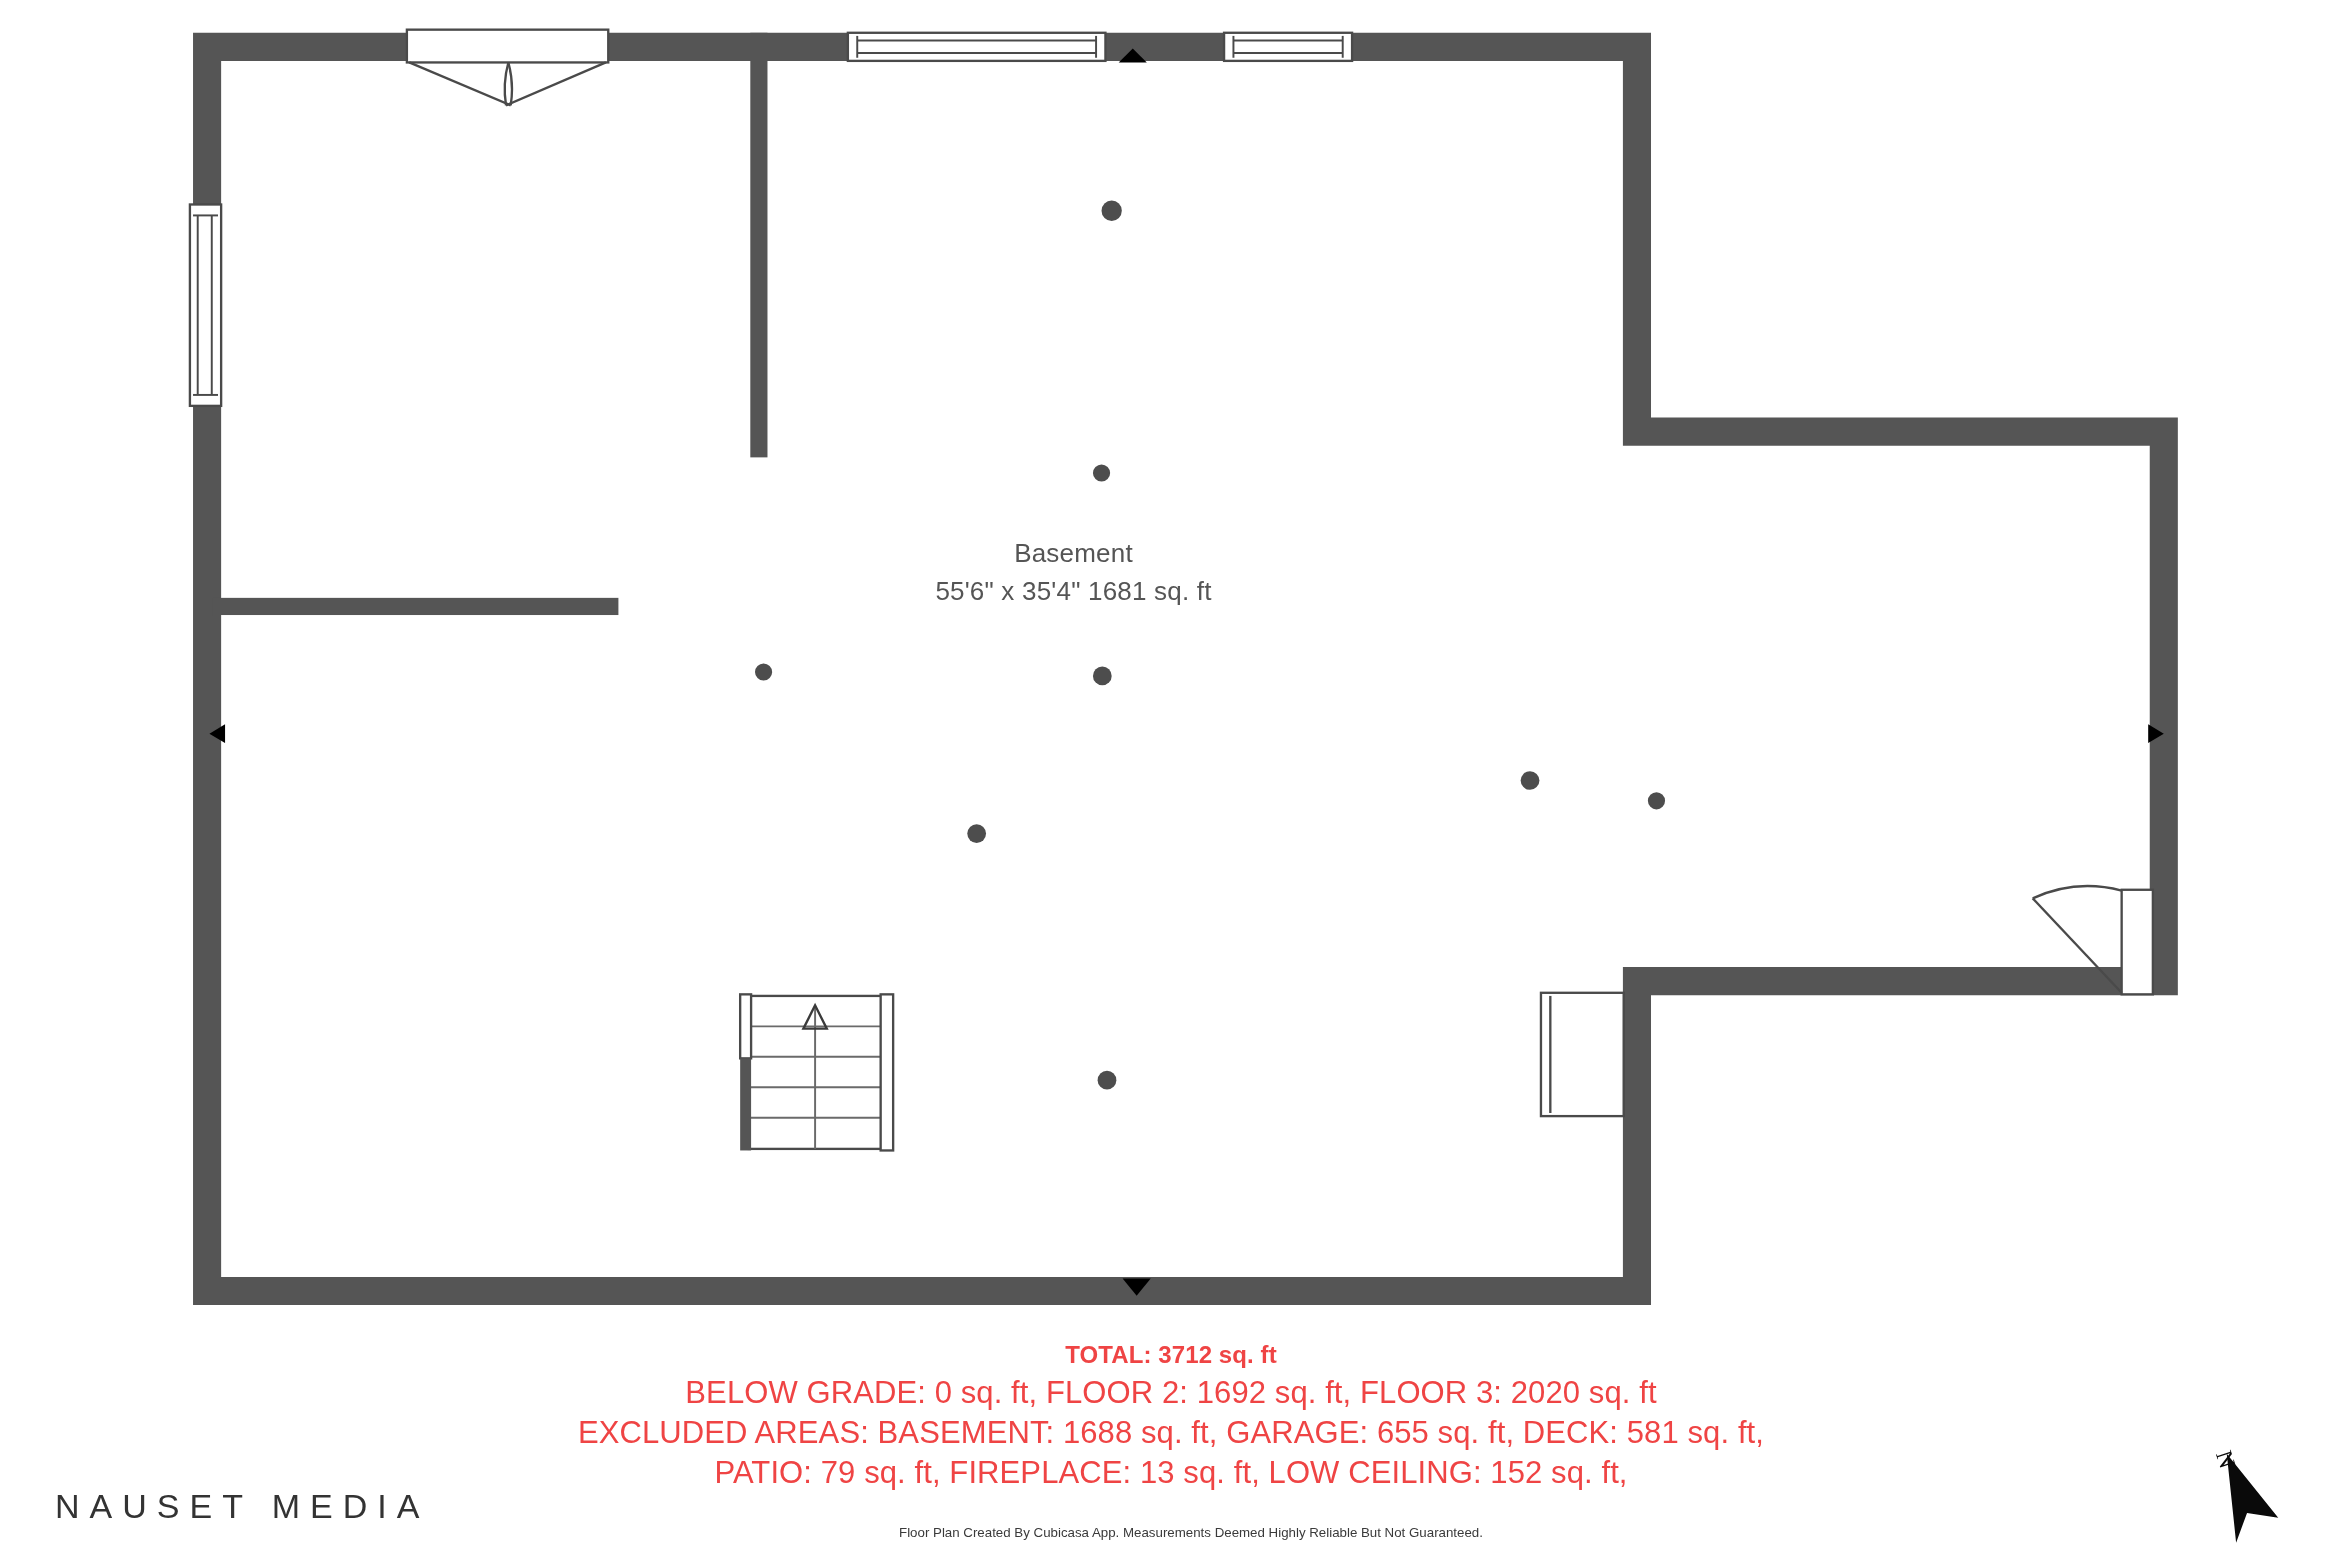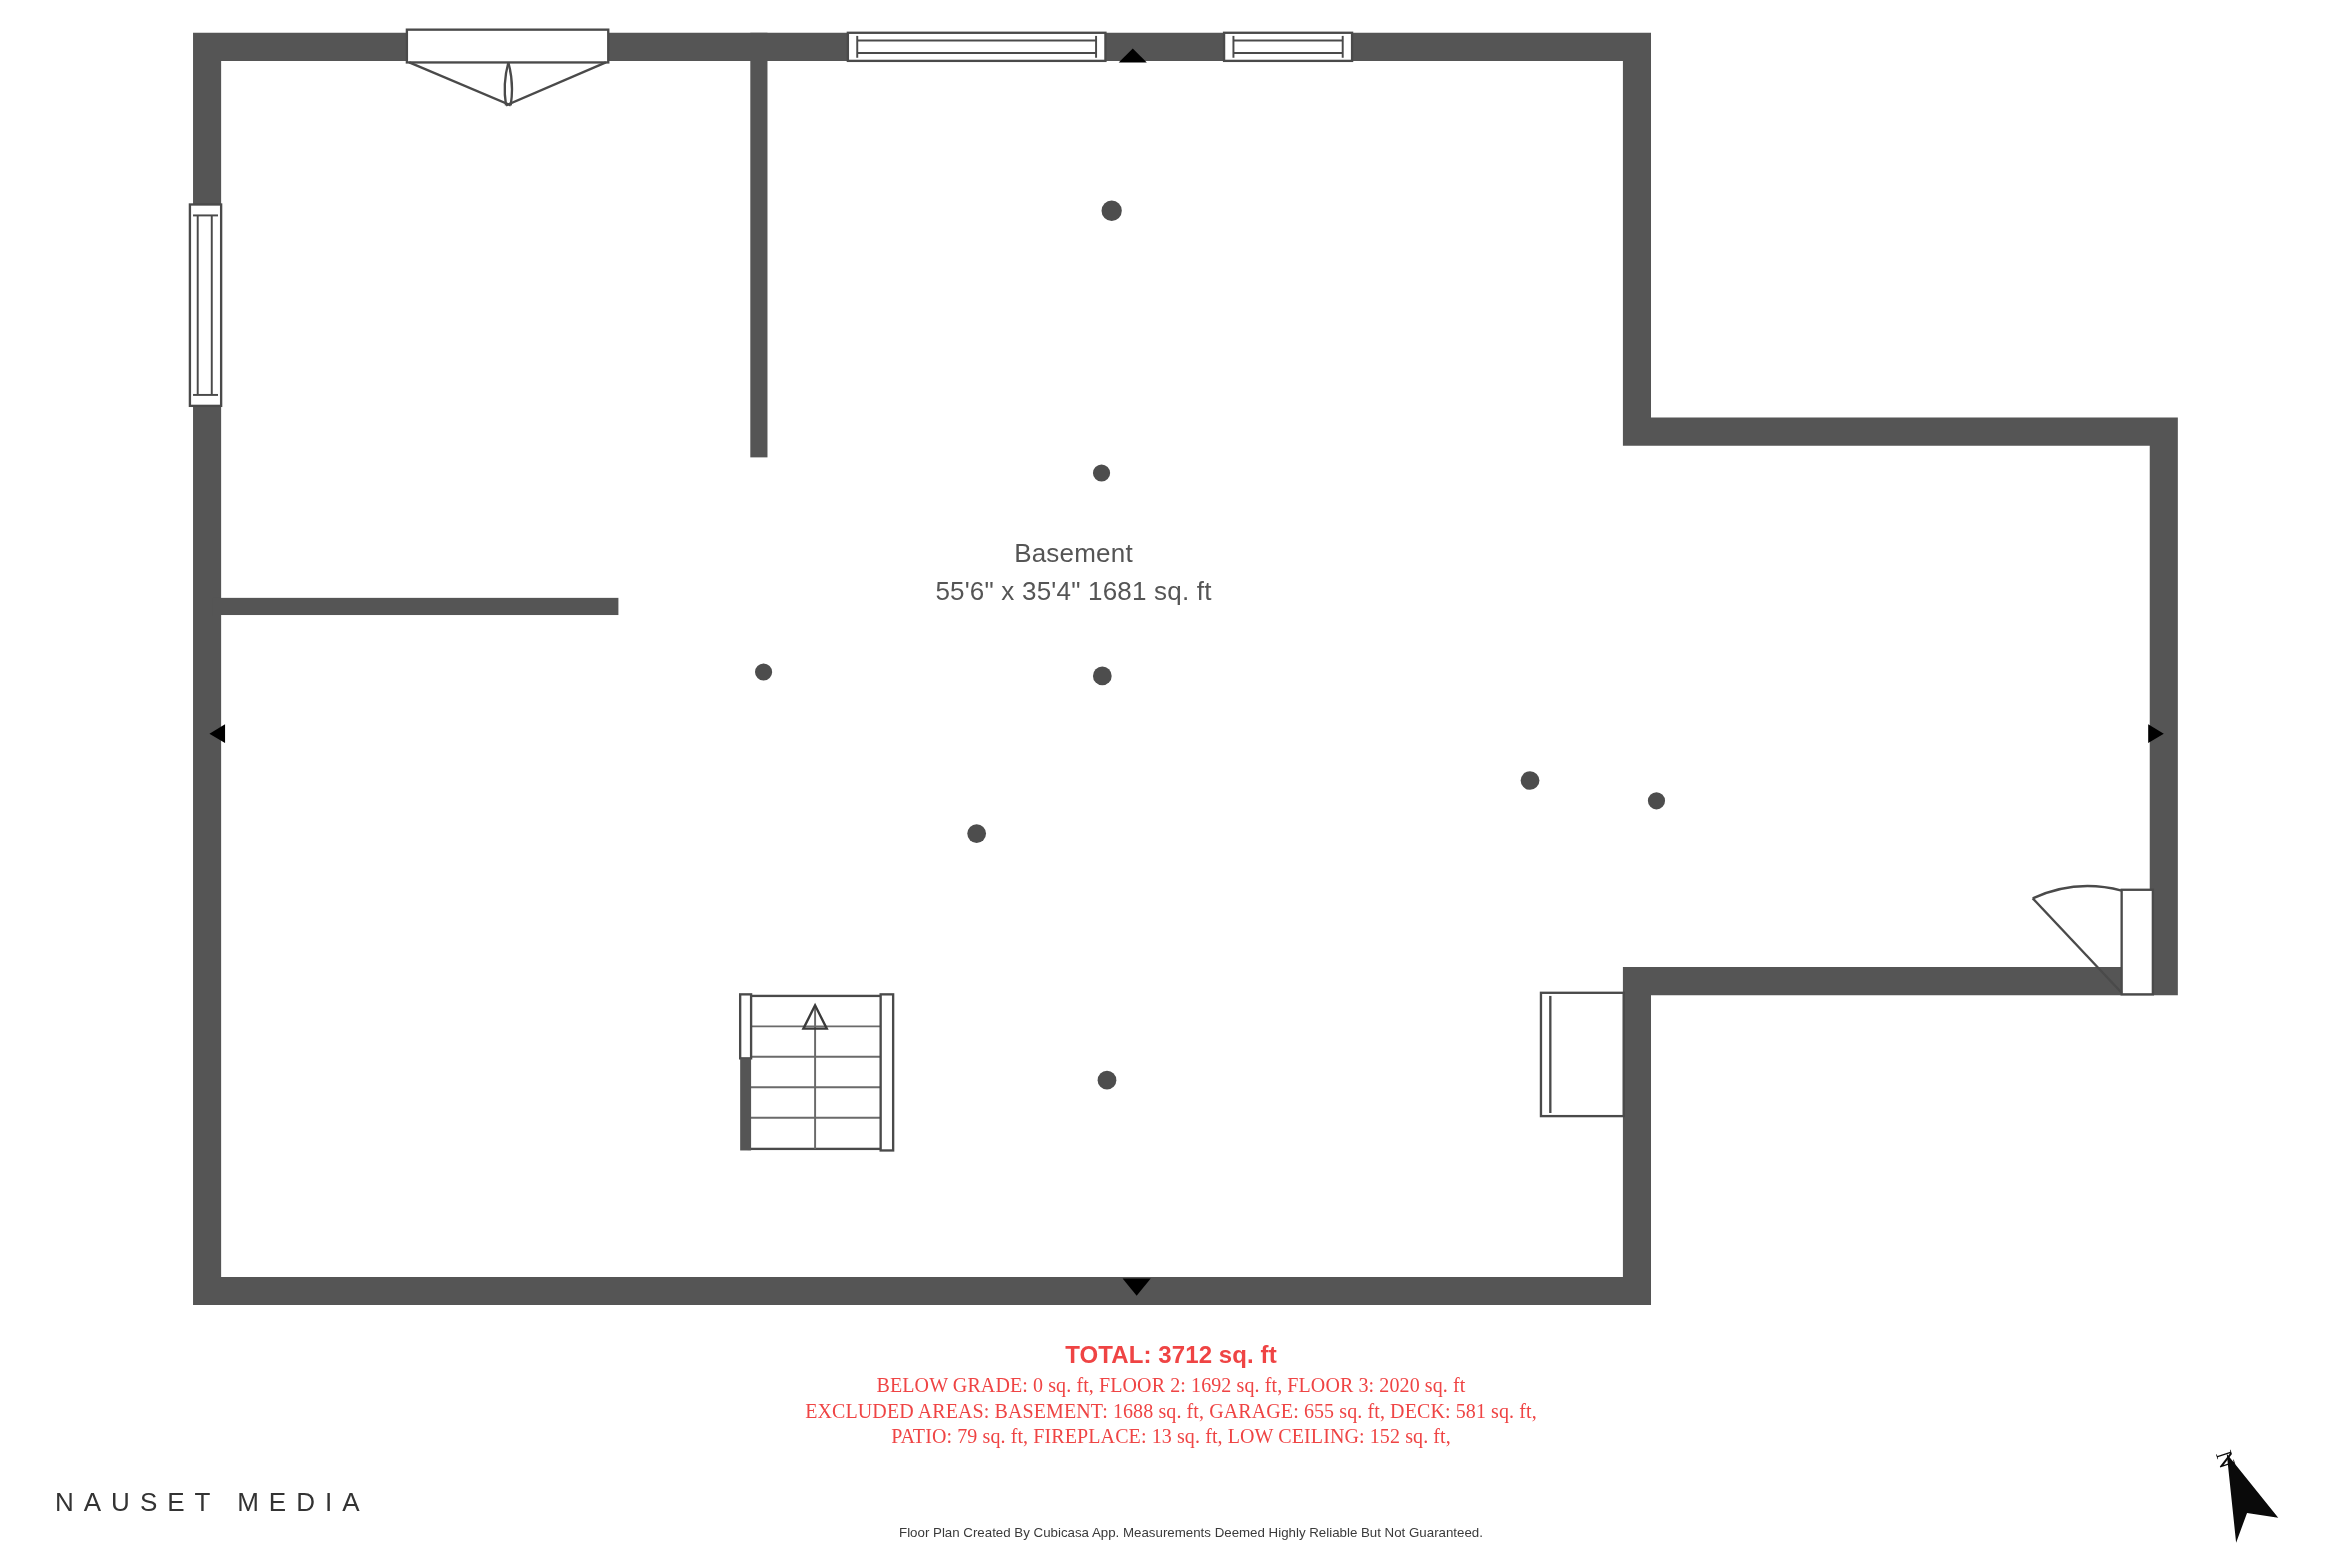--- a/index.html
+++ b/index.html
@@ -57,41 +57,40 @@
     text-align: center;
     color: #ef4444;
   }
   .summary-total {
     font-size: 24px;
     font-weight: bold;
     letter-spacing: 0.1px;
     margin-bottom: 3.9px;
   }
   .summary-line {
-    font-size: 20px;
+    font-size: 31px;
     font-weight: normal;
     letter-spacing: 0.1px;
     line-height: 1.29;
-    font-family: Liberation Serif, serif;
   }
   .disclaimer {
     position: absolute;
     left: 0;
     top: 1525px;
     width: 2342px;
     text-align: center;
     font-size: 13.3px;
     color: #3a3a3a;
     padding-left: 20px;
   }
   .brand-logo {
     position: absolute;
     left: 55px;
     top: 1487px;
-    font-size: 26px;
+    font-size: 34px;
     letter-spacing: 10px;
     color: #333333;
     font-weight: normal;
     white-space: nowrap;
   }
   .compass {
     position: absolute;
     left: 2186px;
     top: 1435px;
     width: 133px;

